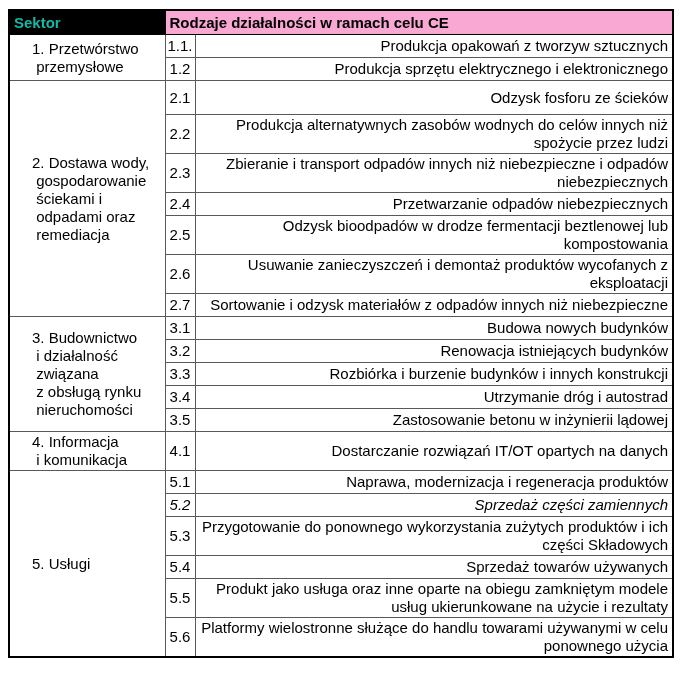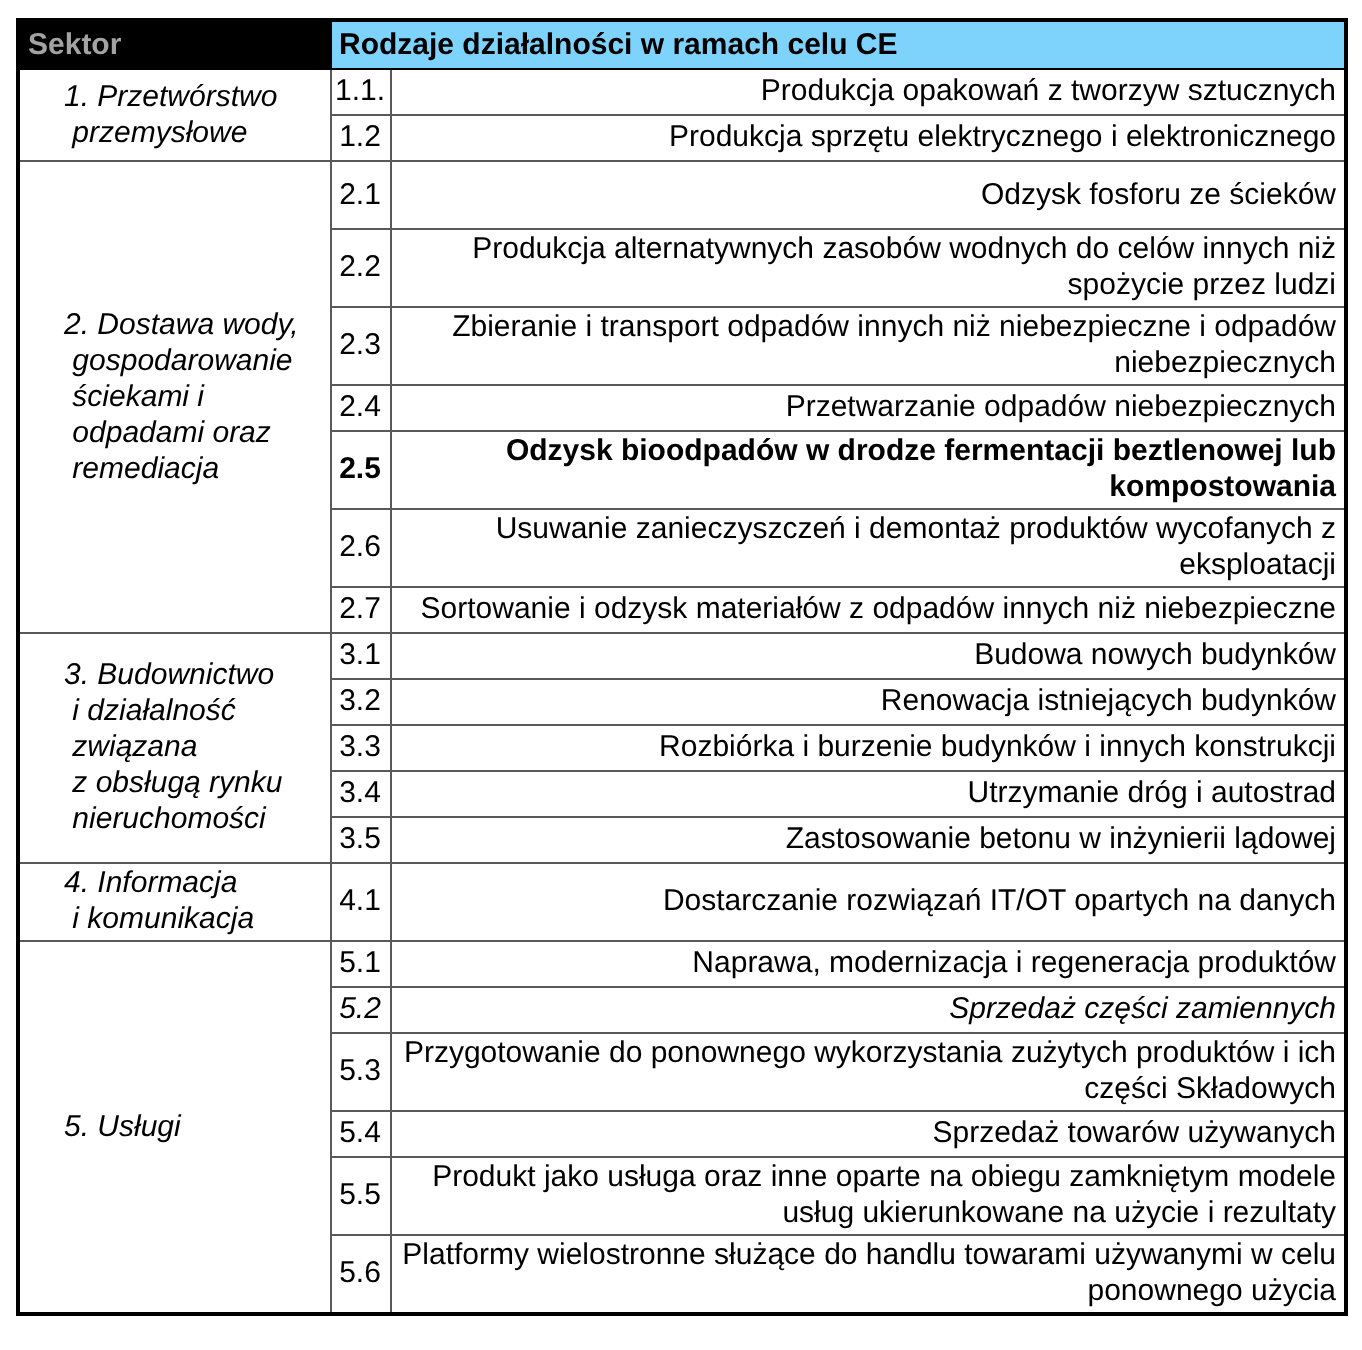--- a/index.html
+++ b/index.html
@@ -43,21 +43,20 @@
     background: #FFC000;
     color: #000000;
   }
   .ce-table td {
     border: 1px solid #595959;
     vertical-align: middle;
   }
   td.sector {
     white-space: pre-wrap;
     padding: 1px 3px 1px 22px;
-    font-style: italic;
   }
   td.num {
     text-align: center;
     padding: 1px 1px;
   }
   td.desc {
     text-align: right;
     padding: 1px 4px;
   }
 </style>
@@ -66,22 +65,22 @@
 
 <div class="page">
   <table class="ce-table">
     <colgroup>
       <col style="width:156px">
       <col style="width:30px">
       <col style="width:478px">
     </colgroup>
     <thead>
       <tr>
-        <th class="sector-h" style="background: rgb(0, 0, 0); color: #a3a3a3;">Sektor</th>
-        <th class="act-h" colspan="2" style="background: #7dd3fc; color: rgb(0, 0, 0);">Rodzaje działalności w ramach celu CE</th>
+        <th class="sector-h" style="background: rgb(0, 0, 0); color: #14b8a6;">Sektor</th>
+        <th class="act-h" colspan="2" style="background: #f9a8d4; color: rgb(0, 0, 0);">Rodzaje działalności w ramach celu CE</th>
       </tr>
     </thead>
     <tbody>
         <tr style="height: 23px;">
           <td class="sector" rowspan="2">1. Przetwórstwo
  przemysłowe</td>
           <td class="num">1.1.</td>
           <td class="desc">Produkcja opakowań z tworzyw sztucznych</td>
         </tr>
         <tr style="height: 23px;">
@@ -102,21 +101,21 @@
           <td class="desc">Produkcja alternatywnych zasobów wodnych do celów innych niż spożycie przez ludzi</td>
         </tr>
         <tr style="height: 23px;">
           <td class="num">2.3</td>
           <td class="desc">Zbieranie i transport odpadów innych niż niebezpieczne i odpadów niebezpiecznych</td>
         </tr>
         <tr style="height: 23px;">
           <td class="num">2.4</td>
           <td class="desc">Przetwarzanie odpadów niebezpiecznych</td>
         </tr>
-        <tr style="height: 23px; font-weight: bold;">
+        <tr style="height: 23px;">
           <td class="num">2.5</td>
           <td class="desc">Odzysk bioodpadów w drodze fermentacji beztlenowej lub kompostowania</td>
         </tr>
         <tr style="height: 23px;">
           <td class="num">2.6</td>
           <td class="desc">Usuwanie zanieczyszczeń i demontaż produktów wycofanych z eksploatacji</td>
         </tr>
         <tr style="height: 23px;">
           <td class="num">2.7</td>
           <td class="desc">Sortowanie i odzysk materiałów z odpadów innych niż niebezpieczne</td>

